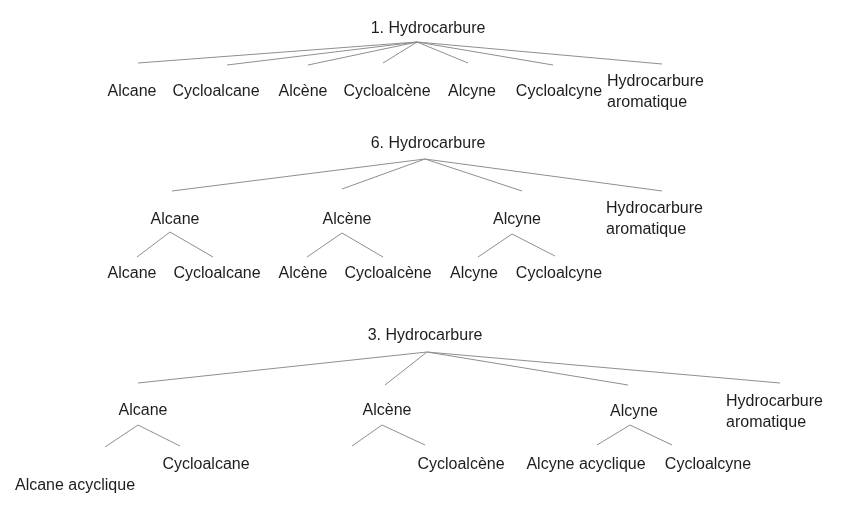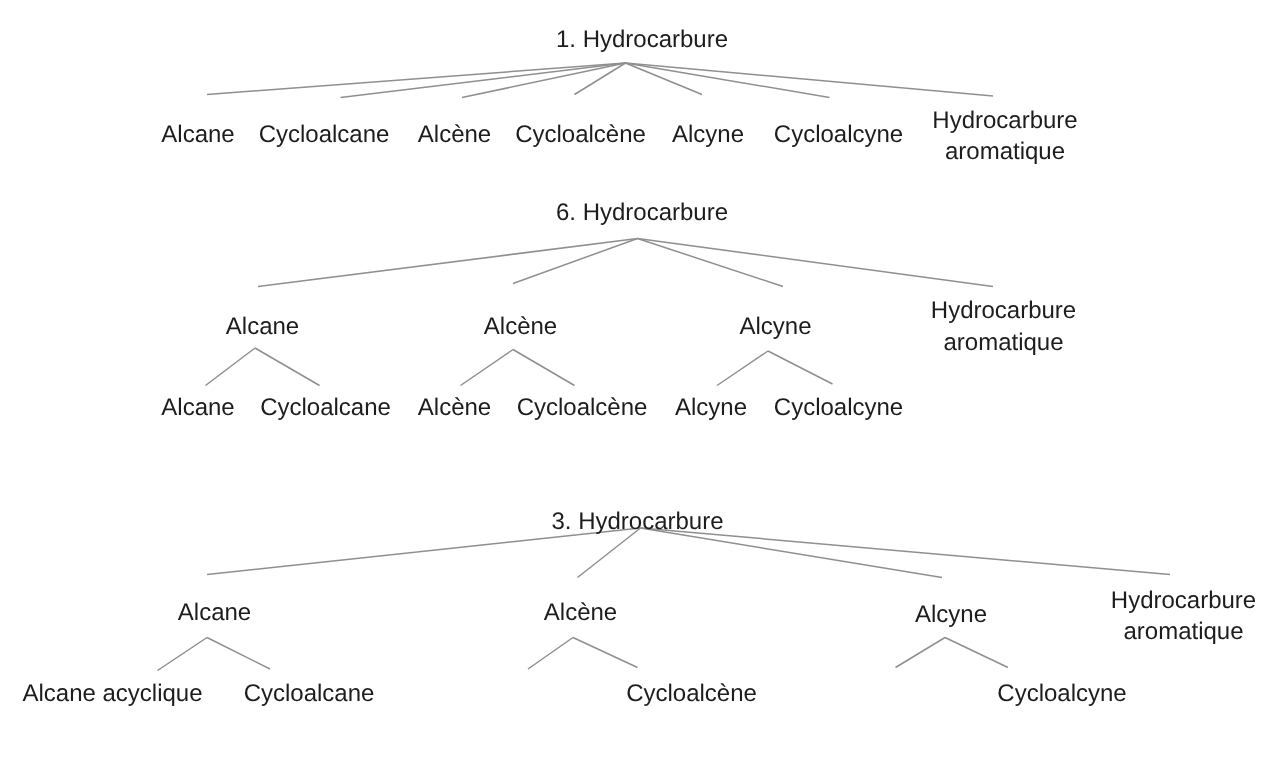--- a/index.html
+++ b/index.html
@@ -16,21 +16,21 @@
   .node {
     position: absolute;
     transform: translate(-50%, -50%);
     font-size: 16px;
     line-height: 19px;
     color: var(--text-color, #1d1d1d);
     white-space: nowrap;
   }
   .wrap {
     white-space: normal;
-    text-align: center;
+    text-align: left;
     width: 126px;
     line-height: 21px;
   }
 </style>
 </head>
 <body>
 
 <div class="canvas">
 
   <svg class="edges" viewBox="0 0 854 512">
@@ -82,23 +82,24 @@
   <div class="node" style="left:347px; top:218px">Alcène</div>
   <div class="node" style="left:517px; top:218px">Alcyne</div>
   <div class="node wrap" style="left:669px; top:218px">Hydrocarbure aromatique</div>
   <div class="node" style="left:132px; top:272px">Alcane</div>
   <div class="node" style="left:217px; top:272px">Cycloalcane</div>
   <div class="node" style="left:303px; top:272px">Alcène</div>
   <div class="node" style="left:388px; top:272px">Cycloalcène</div>
   <div class="node" style="left:474px; top:272px">Alcyne</div>
   <div class="node" style="left:559px; top:272px">Cycloalcyne</div>
 
-  <div class="node" style="left:425px; top:348px">3. Hydrocarbure</div>
+  <div class="node" style="left:425px; top:334px">3. Hydrocarbure</div>
   <div class="node" style="left:143px; top:409px">Alcane</div>
   <div class="node" style="left:387px; top:409px">Alcène</div>
   <div class="node" style="left:634px; top:410px">Alcyne</div>
   <div class="node wrap" style="left:789px; top:411px">Hydrocarbure aromatique</div>
-  <div class="node" style="left:75px;  top:463px">Alcane acyclique</div>
+  <div class="node" style="left:75px;  top:484px">Alcane acyclique</div>
   <div class="node" style="left:206px; top:463px">Cycloalcane</div>
   <div class="node" style="left:461px; top:463px">Cycloalcène</div>
+  <div class="node" style="left:586px; top:463px">Alcyne acyclique</div>
   <div class="node" style="left:708px; top:463px">Cycloalcyne</div>
 
 </div>
 
 </body></html>

